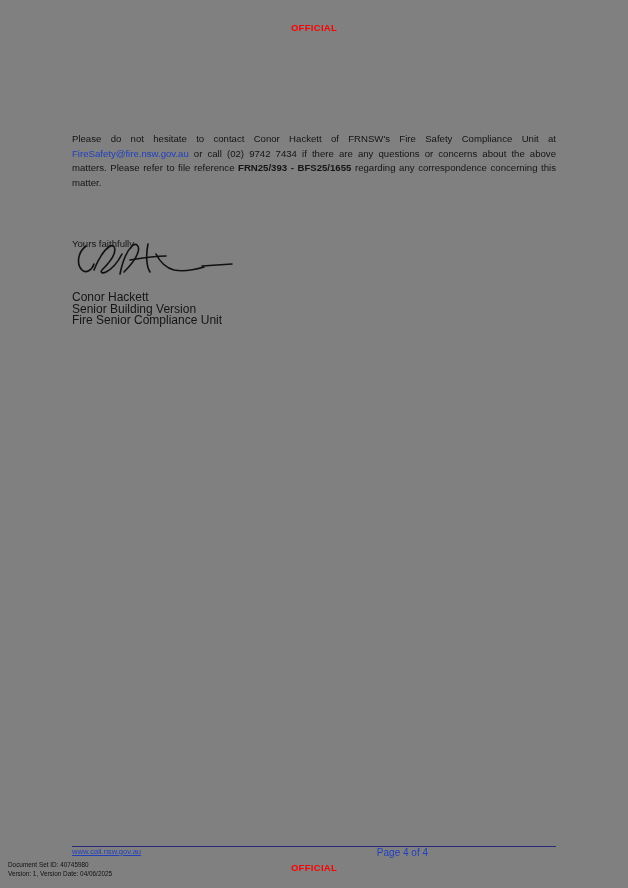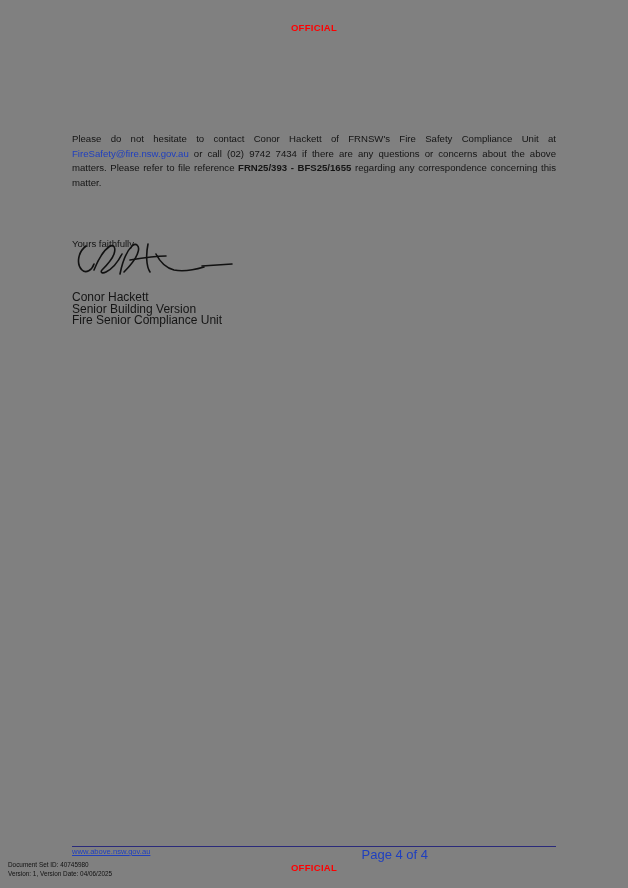--- a/index.html
+++ b/index.html
@@ -95,21 +95,21 @@
     top: 847px;
     font-size: 7.6px;
     color: #1f3fbf;
     text-decoration: underline;
   }
 
   .footer-page {
     position: absolute;
     right: 72px;
     top: 847px;
-    font-size: 13px;
+    font-size: 10px;
     color: #1f3fbf;
     text-align: right;
   }
 
   .classification-bottom {
     position: absolute;
     top: 862px;
     left: 0;
     width: 628px;
     text-align: center;
@@ -157,21 +157,21 @@
   </div>
 
   <div class="sig-block">
     <div>Conor Hackett</div>
     <div>Senior Building Version</div>
     <div>Fire Senior Compliance Unit</div>
   </div>
 
   <div class="footer-rule"></div>
 
-  <div class="footer-url">www.above.nsw.gov.au</div>
+  <div class="footer-url">www.call.nsw.gov.au</div>
 
   <div class="footer-page">Page 4 of 4</div>
 
   <div class="classification-bottom">OFFICIAL</div>
 
   <div class="doc-meta">
     <div>Document Set ID: 40745980</div>
     <div>Version: 1, Version Date: 04/06/2025</div>
   </div>
 

